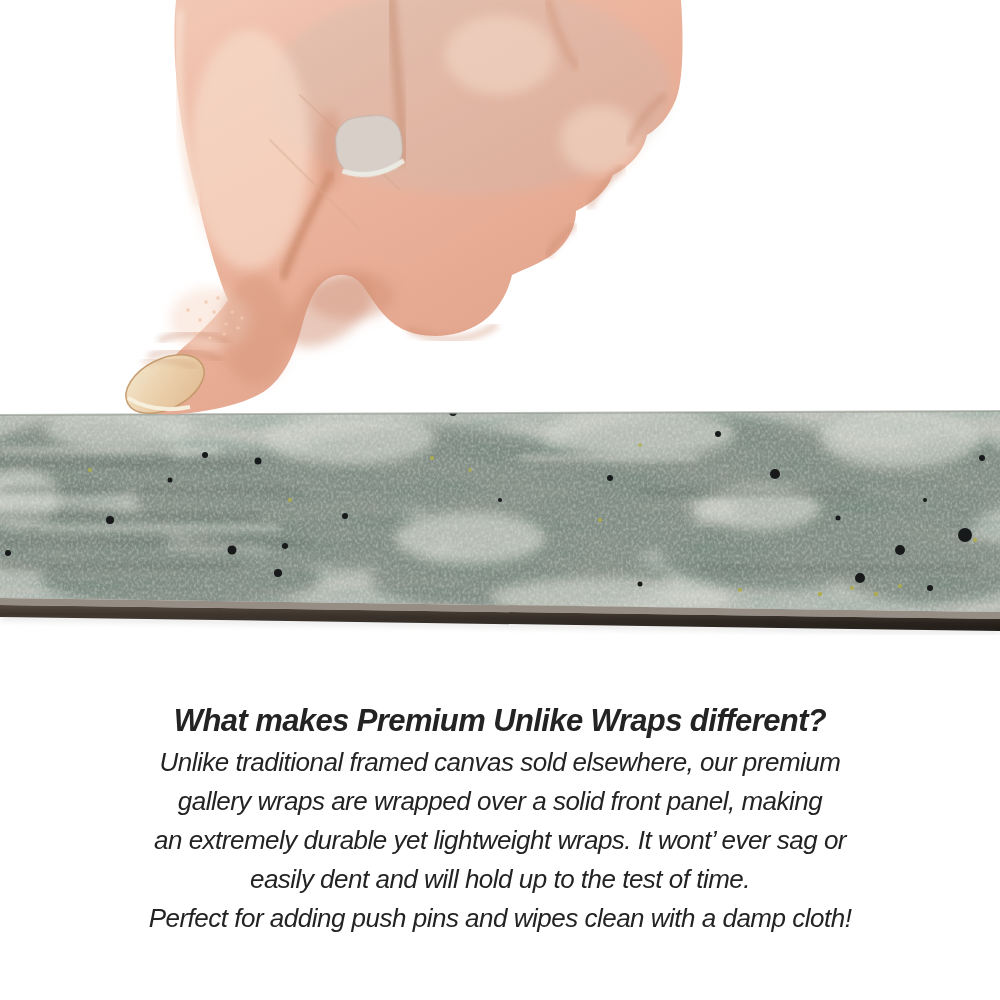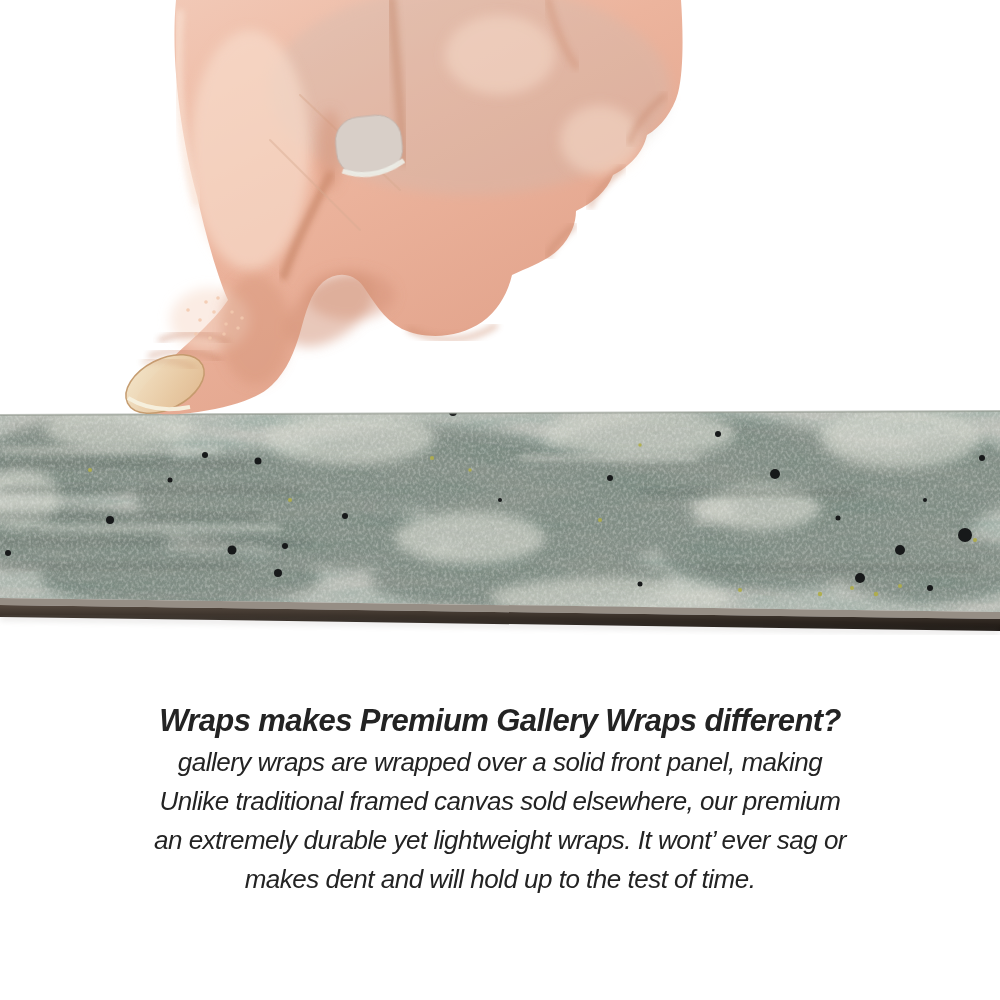--- a/index.html
+++ b/index.html
@@ -234,19 +234,20 @@
       <circle cx="224" cy="334" r="1.8"></circle>
         <circle cx="238" cy="328" r="1.8"></circle>
         <circle cx="206" cy="302" r="1.8"></circle>
       <circle cx="232" cy="312" r="1.8"></circle>
         <circle cx="218" cy="298" r="1.8"></circle>
         <circle cx="242" cy="318" r="1.8"></circle>
     </g>
   </svg>
 
   <div class="info">
-    <h2>Wraps makes Premium Gallery Wraps different?</h2>
+    <h2>What makes Premium Unlike Wraps different?</h2>
+    <p>Unlike traditional framed canvas sold elsewhere, our premium</p>
     <p>gallery wraps are wrapped over a solid front panel, making</p>
-    <p>Unlike traditional framed canvas sold elsewhere, our premium</p>
     <p>an extremely durable yet lightweight wraps. It wont’ ever sag or</p>
-    <p>makes dent and will hold up to the test of time.</p>
+    <p>easily dent and will hold up to the test of time.</p>
+    <p>Perfect for adding push pins and wipes clean with a damp cloth!</p>
   </div>
 </div>
 
 </body></html>

